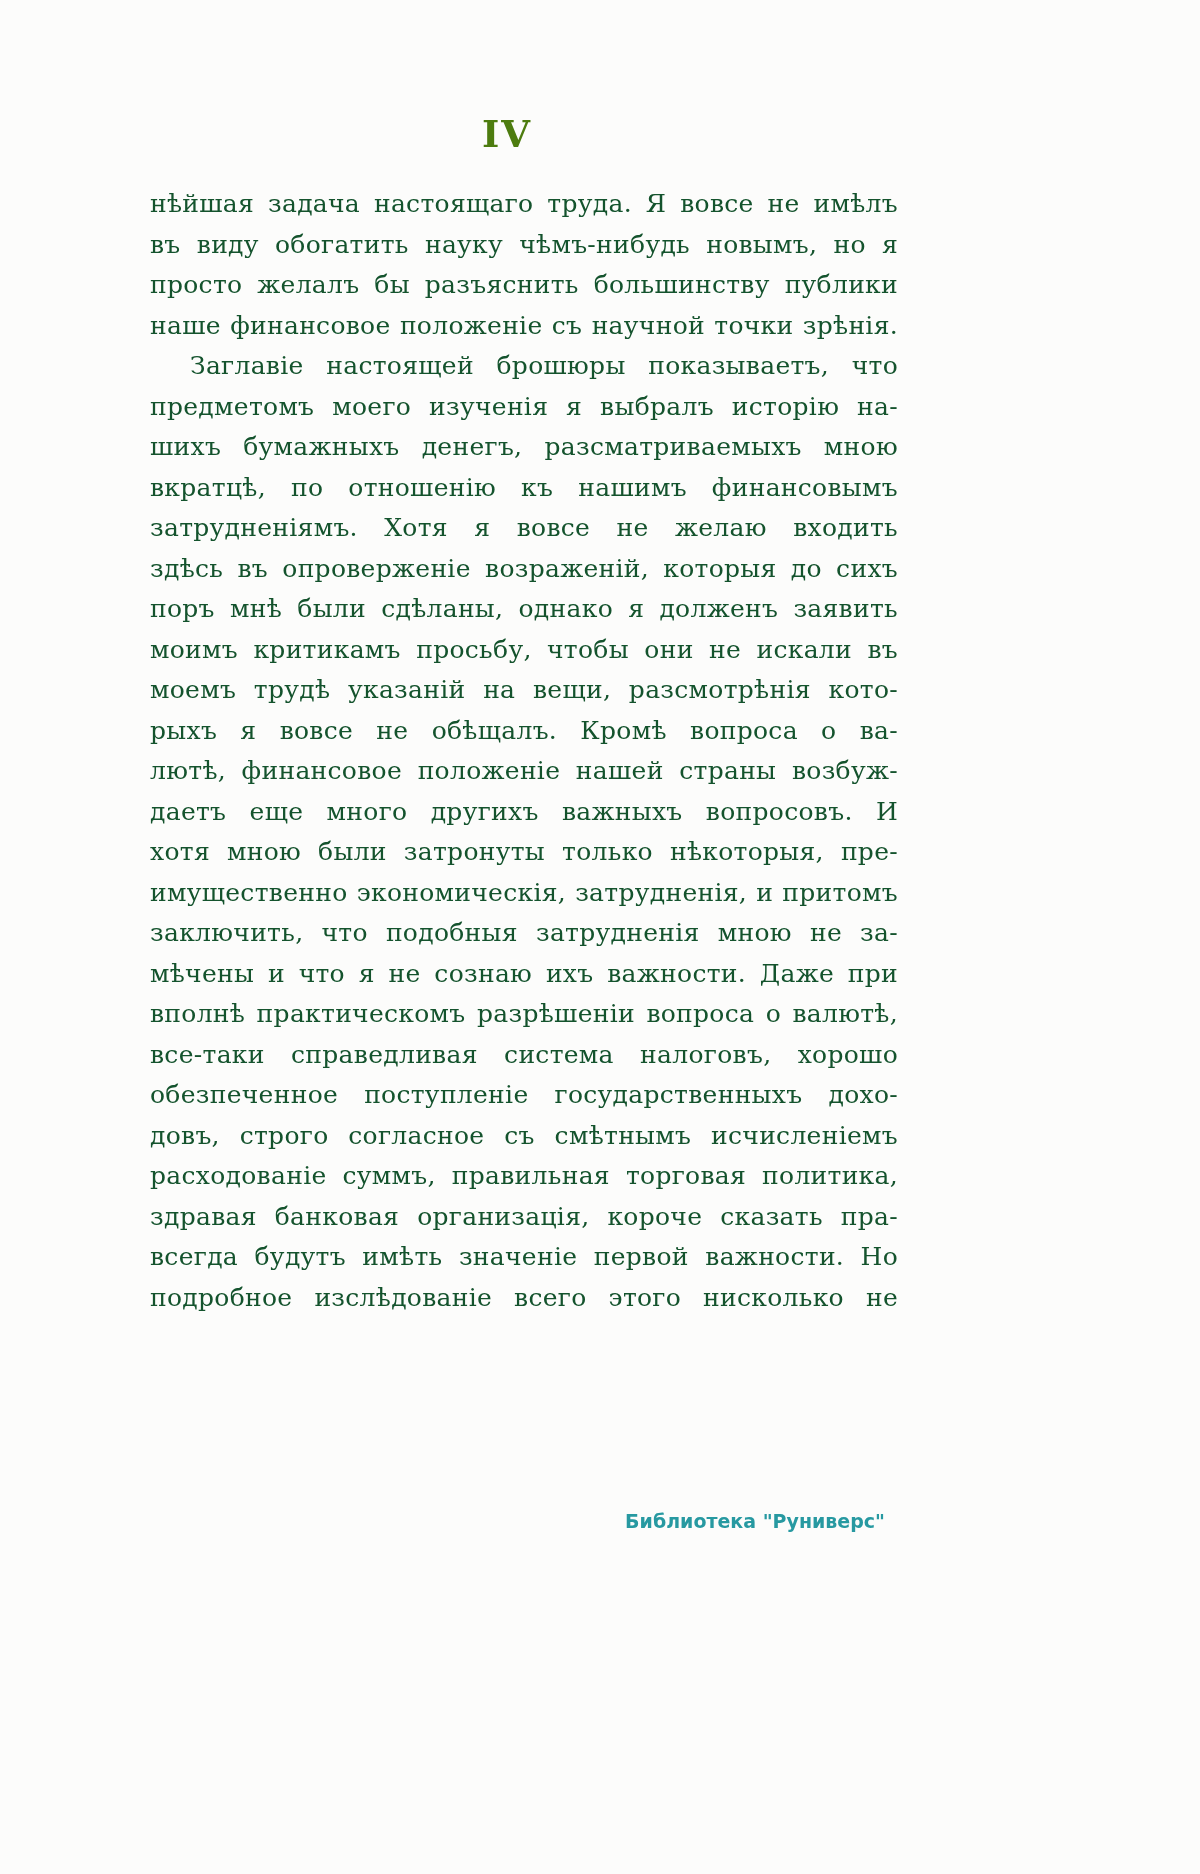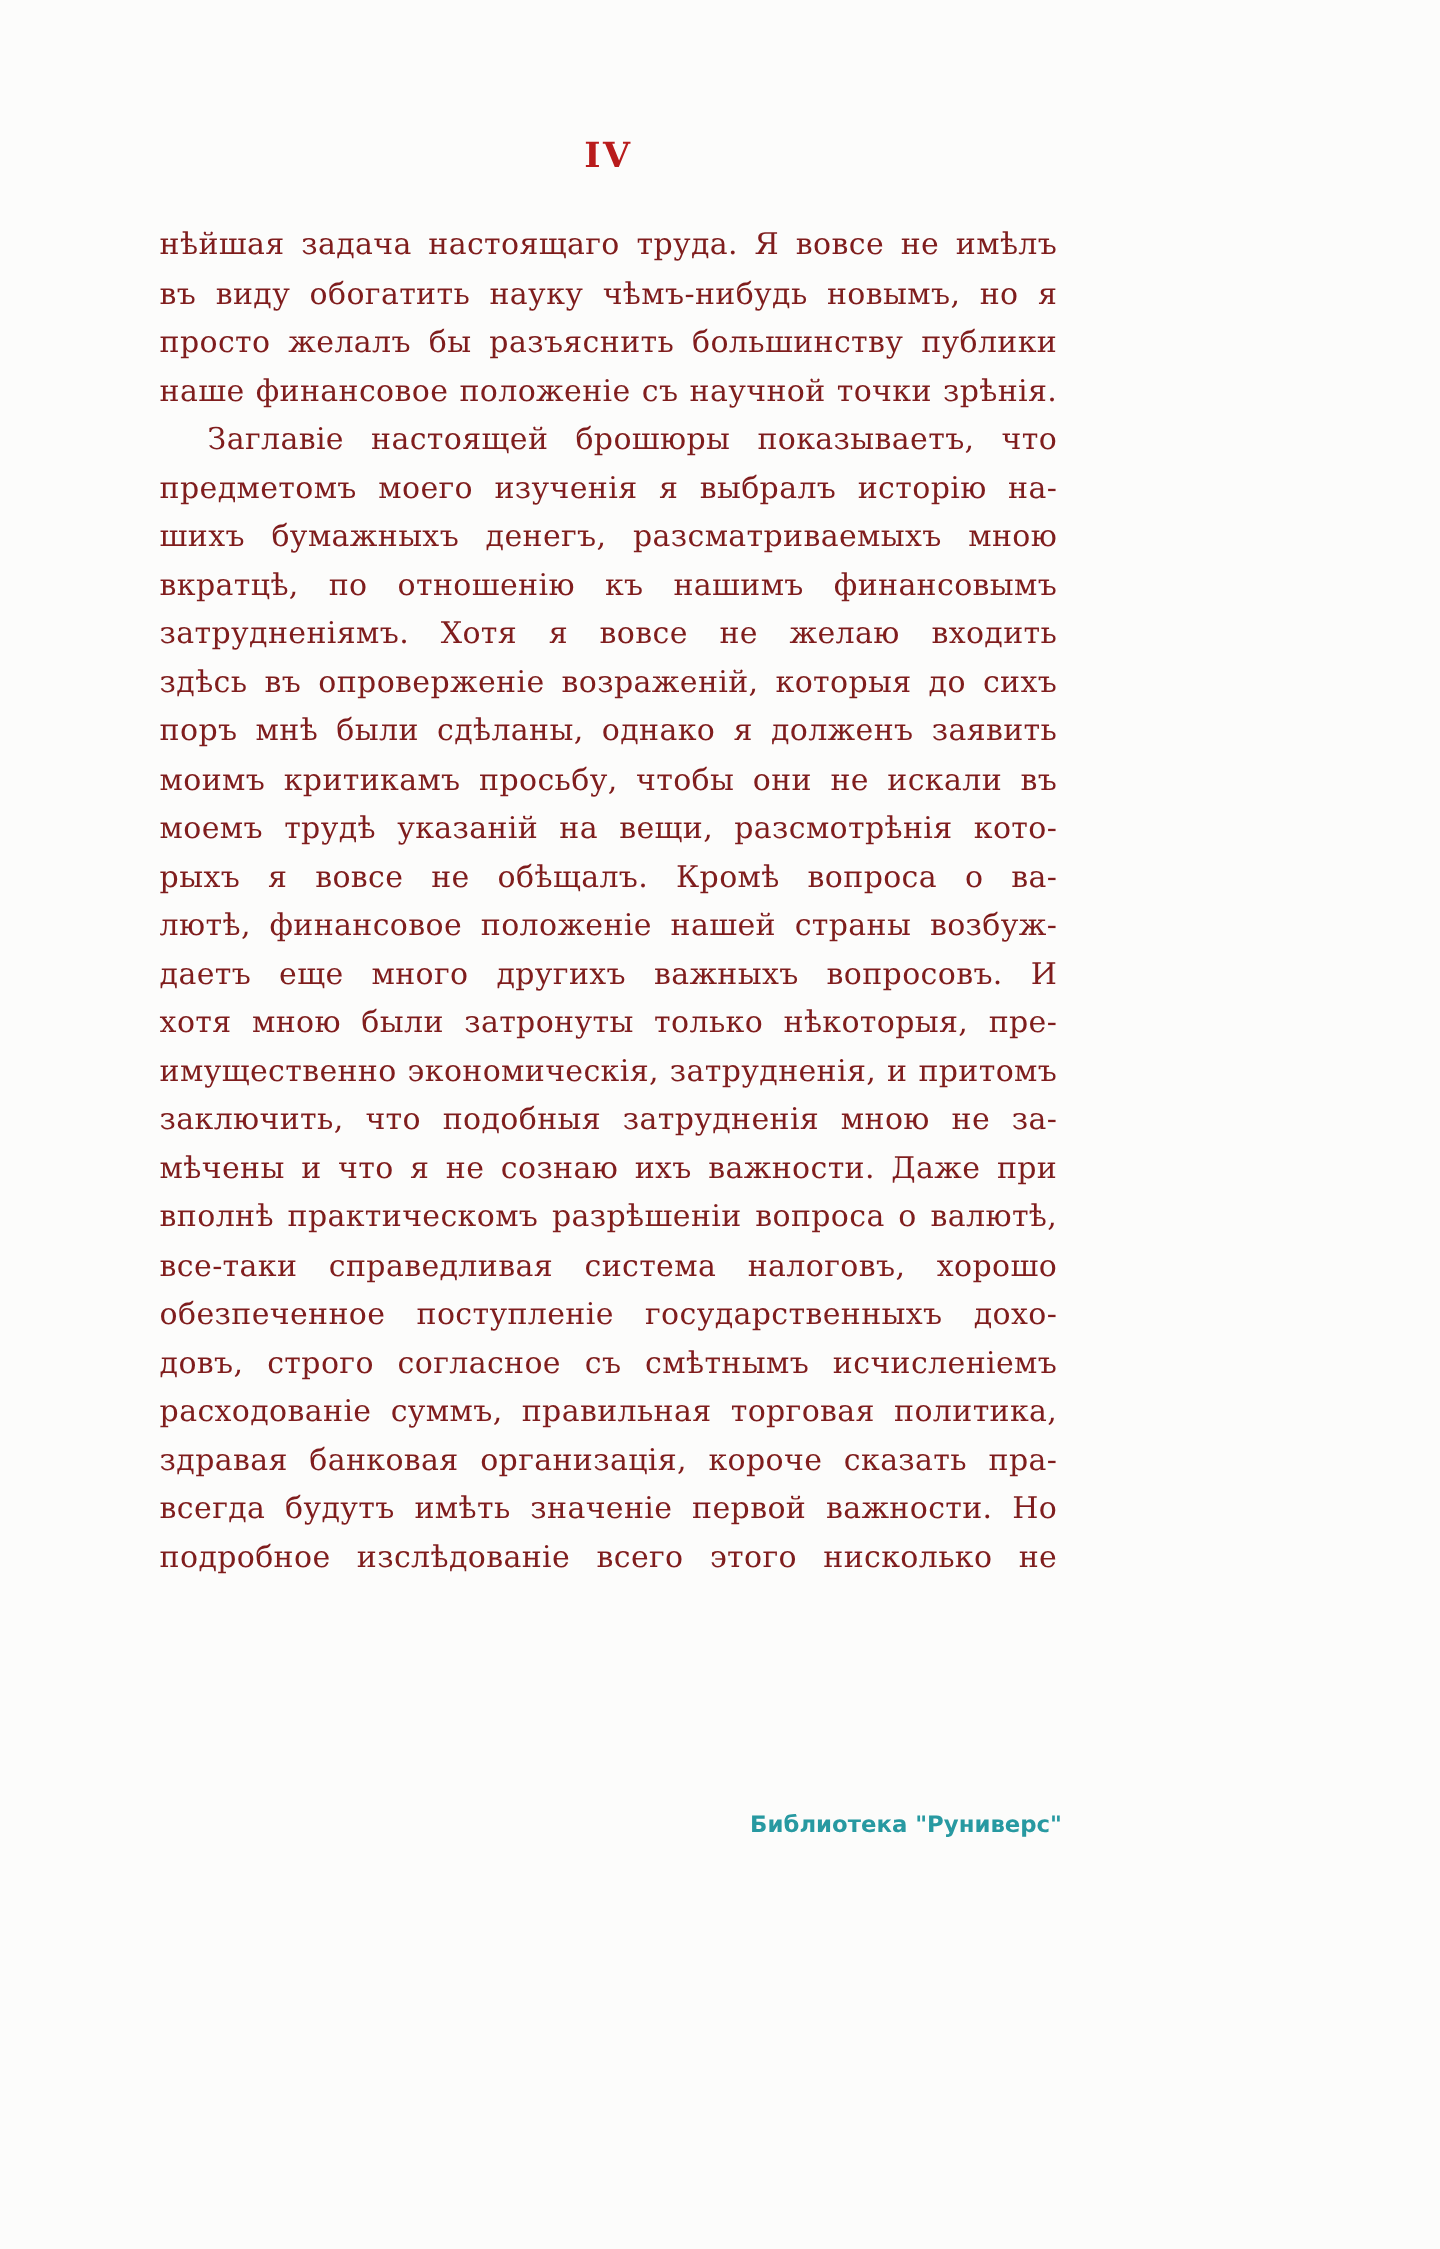--- a/index.html
+++ b/index.html
@@ -16,24 +16,24 @@
     position: absolute;
     inset: 0;
     background: #fcfcfb;
   }
   .page-number {
     position: absolute;
     top: 112px;
     left: 133px;
     width: 748px;
     text-align: center;
-    font-size: 29px;
+    font-size: 37px;
     font-weight: bold;
     letter-spacing: 2px;
-    color: #b91c1c;
+    color: #4d7c0f;
   }
   .text-block {
     position: absolute;
     top: 184px;
     left: 133px;
     width: 748px;
     color: #201d1a;
     font-size: 25px;
     line-height: 40.5px;
   }
@@ -58,21 +58,21 @@
     font-weight: bold;
     color: #2799A1;
   }
 </style>
 </head>
 <body style="background: rgb(252, 252, 251);">
 
 <div class="page">
   <div class="page-number">IV</div>
 
-  <div class="text-block" id="text-block" style="color: #7f1d1d;">
+  <div class="text-block" id="text-block" style="color: #14532d; margin-left: 17px;">
       <div class="line">нѣйшая задача настоящаго труда. Я вовсе не имѣлъ</div>
       <div class="line">въ виду обогатить науку чѣмъ-нибудь новымъ, но я</div>
       <div class="line">просто желалъ бы разъяснить большинству публики</div>
       <div class="line">наше финансовое положеніе съ научной точки зрѣнія.</div>
       <div class="line indent">Заглавіе настоящей брошюры показываетъ, что</div>
       <div class="line">предметомъ моего изученія я выбралъ исторію на-</div>
       <div class="line">шихъ бумажныхъ денегъ, разсматриваемыхъ мною</div>
       <div class="line">вкратцѣ, по отношенію къ нашимъ финансовымъ</div>
       <div class="line">затрудненіямъ. Хотя я вовсе не желаю входить</div>
       <div class="line">здѣсь въ опроверженіе возраженій, которыя до сихъ</div>

